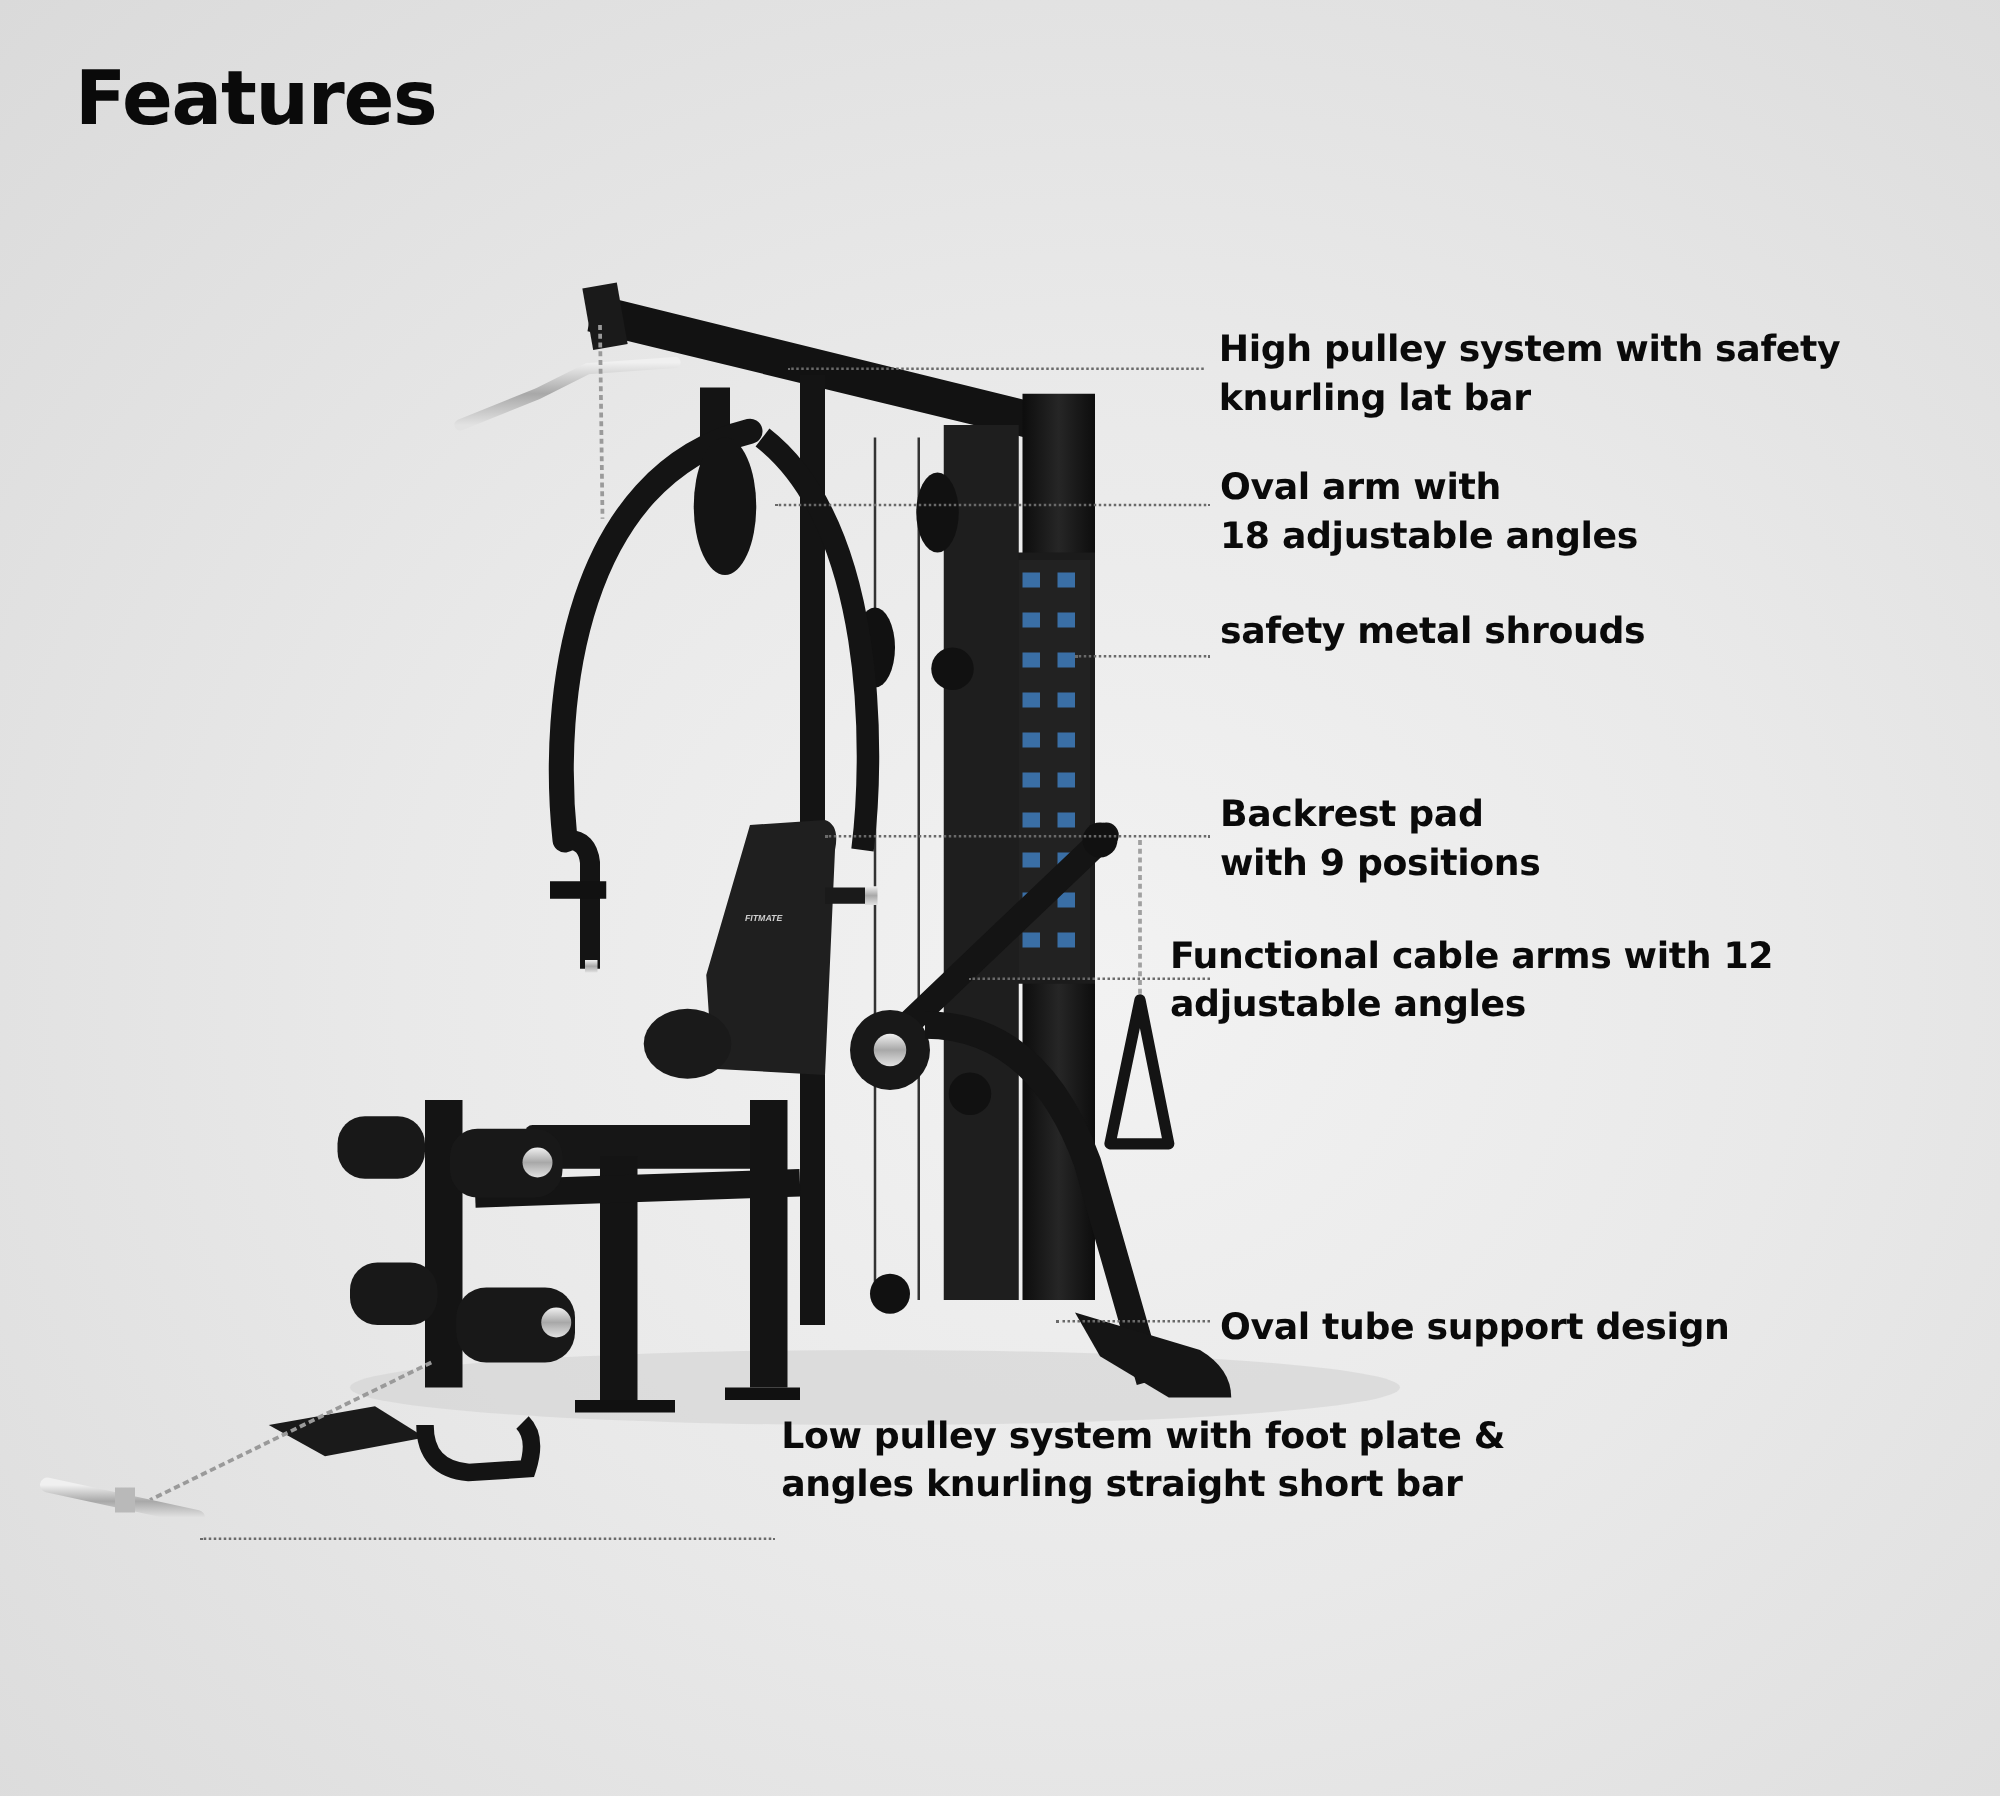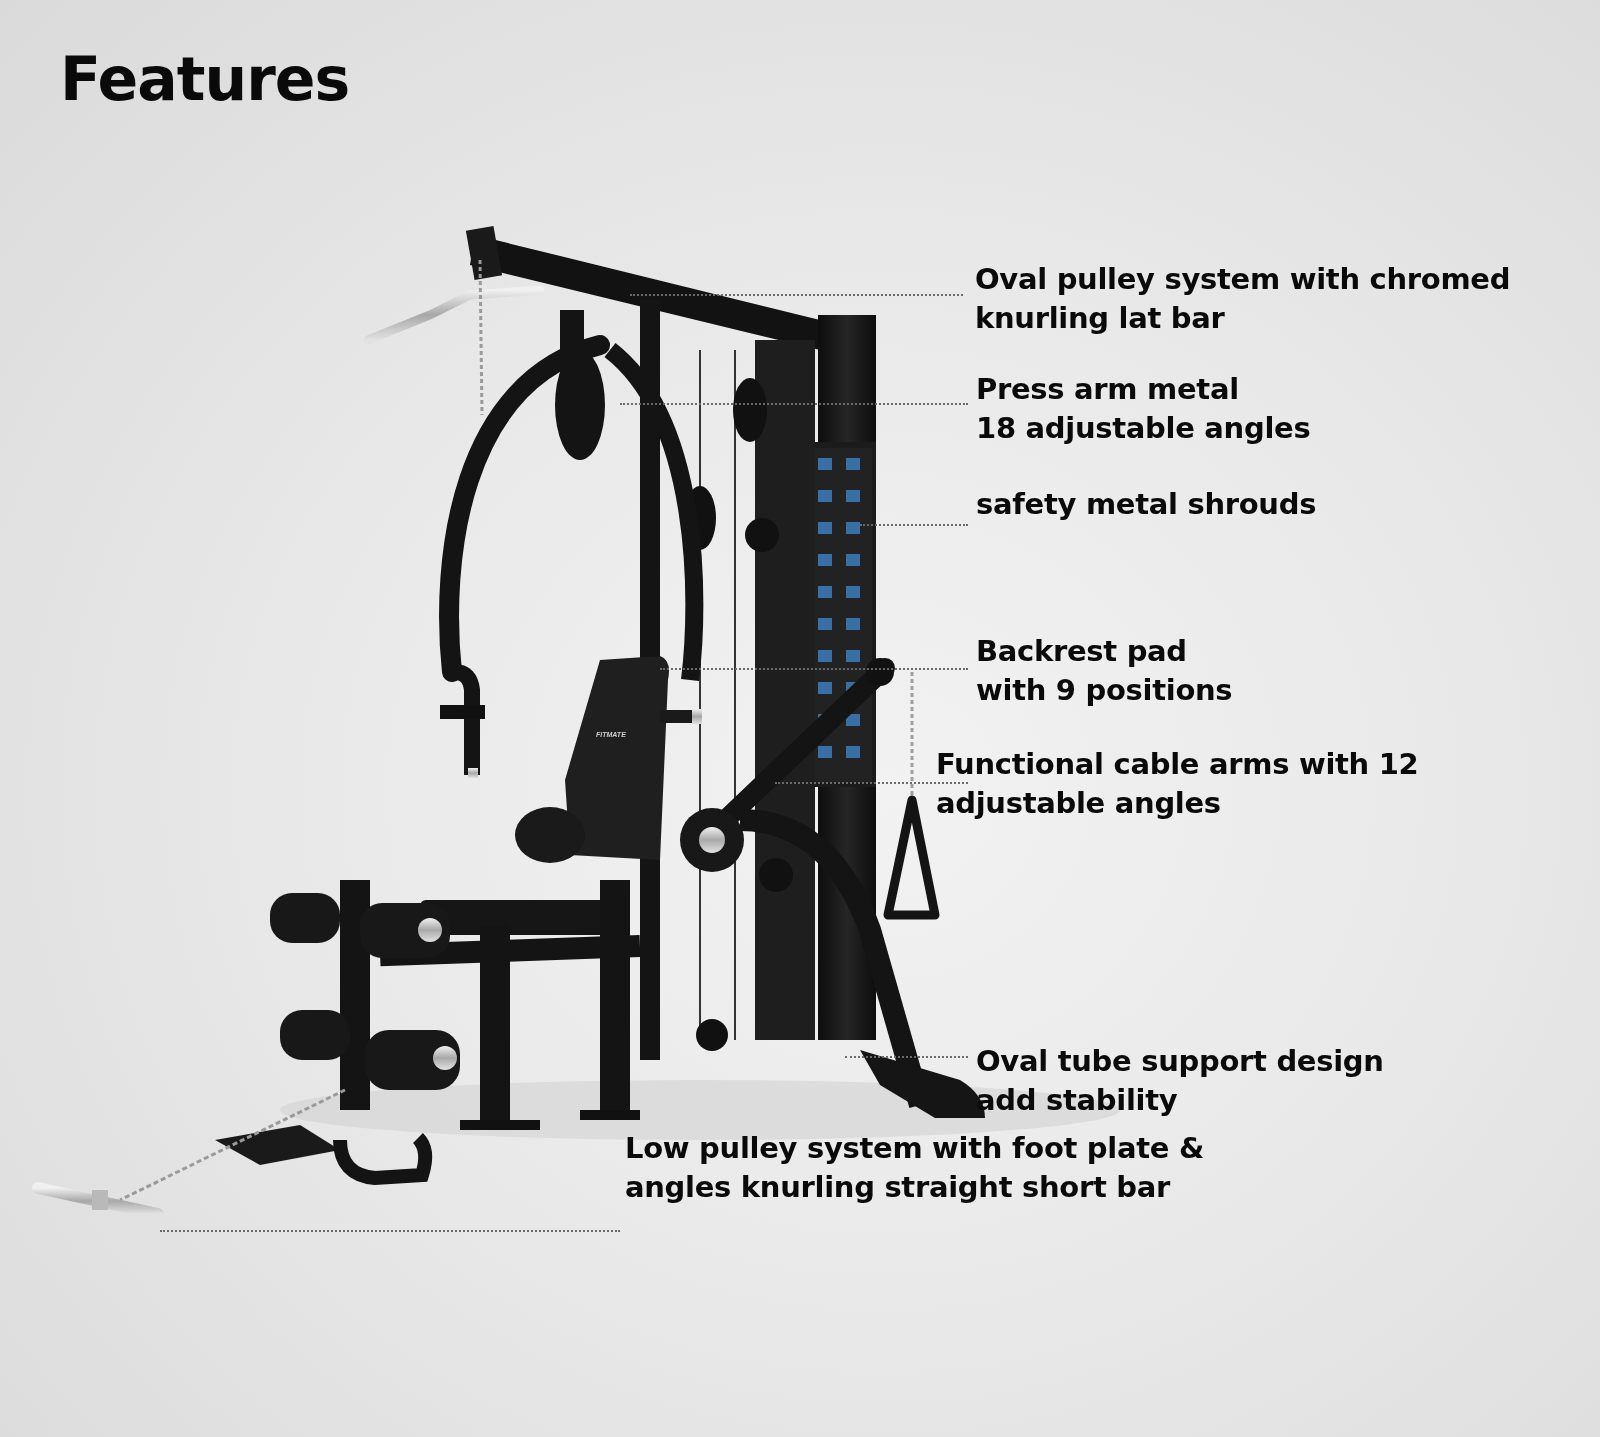--- a/index.html
+++ b/index.html
@@ -127,38 +127,37 @@
 
 <div class="leader" style="left:630px;top:294px;width:333px;"></div>
 <div class="leader" style="left:620px;top:403px;width:348px;"></div>
 <div class="leader" style="left:860px;top:524px;width:108px;"></div>
 <div class="leader" style="left:660px;top:668px;width:308px;"></div>
 <div class="leader" style="left:775px;top:782px;width:193px;"></div>
 <div class="leader" style="left:845px;top:1056px;width:123px;"></div>
 <div class="leader" style="left:160px;top:1230px;width:460px;"></div>
 
 <div class="label" style="left:975px;top:260px;">
-  <div>Oval pulley system with chromed</div>
+  <div>High pulley system with safety</div>
   <div>knurling lat bar</div>
 </div>
 <div class="label" style="left:976px;top:370px;">
-  <div>Press arm metal</div>
+  <div>Oval arm with</div>
   <div>18 adjustable angles</div>
 </div>
 <div class="label" style="left:976px;top:485px;">
   <div>safety metal shrouds</div>
 </div>
 <div class="label" style="left:976px;top:632px;">
   <div>Backrest pad</div>
   <div>with 9 positions</div>
 </div>
 <div class="label" style="left:936px;top:745px;">
   <div>Functional cable arms with 12</div>
   <div>adjustable angles</div>
 </div>
 <div class="label" style="left:976px;top:1018px;margin-top:24px;">
   <div>Oval tube support design</div>
-  <div>add stability</div>
 </div>
 <div class="label" style="left:625px;top:1129px;">
   <div>Low pulley system with foot plate &amp;</div>
   <div>angles knurling straight short bar</div>
 </div>
 
 </body></html>

